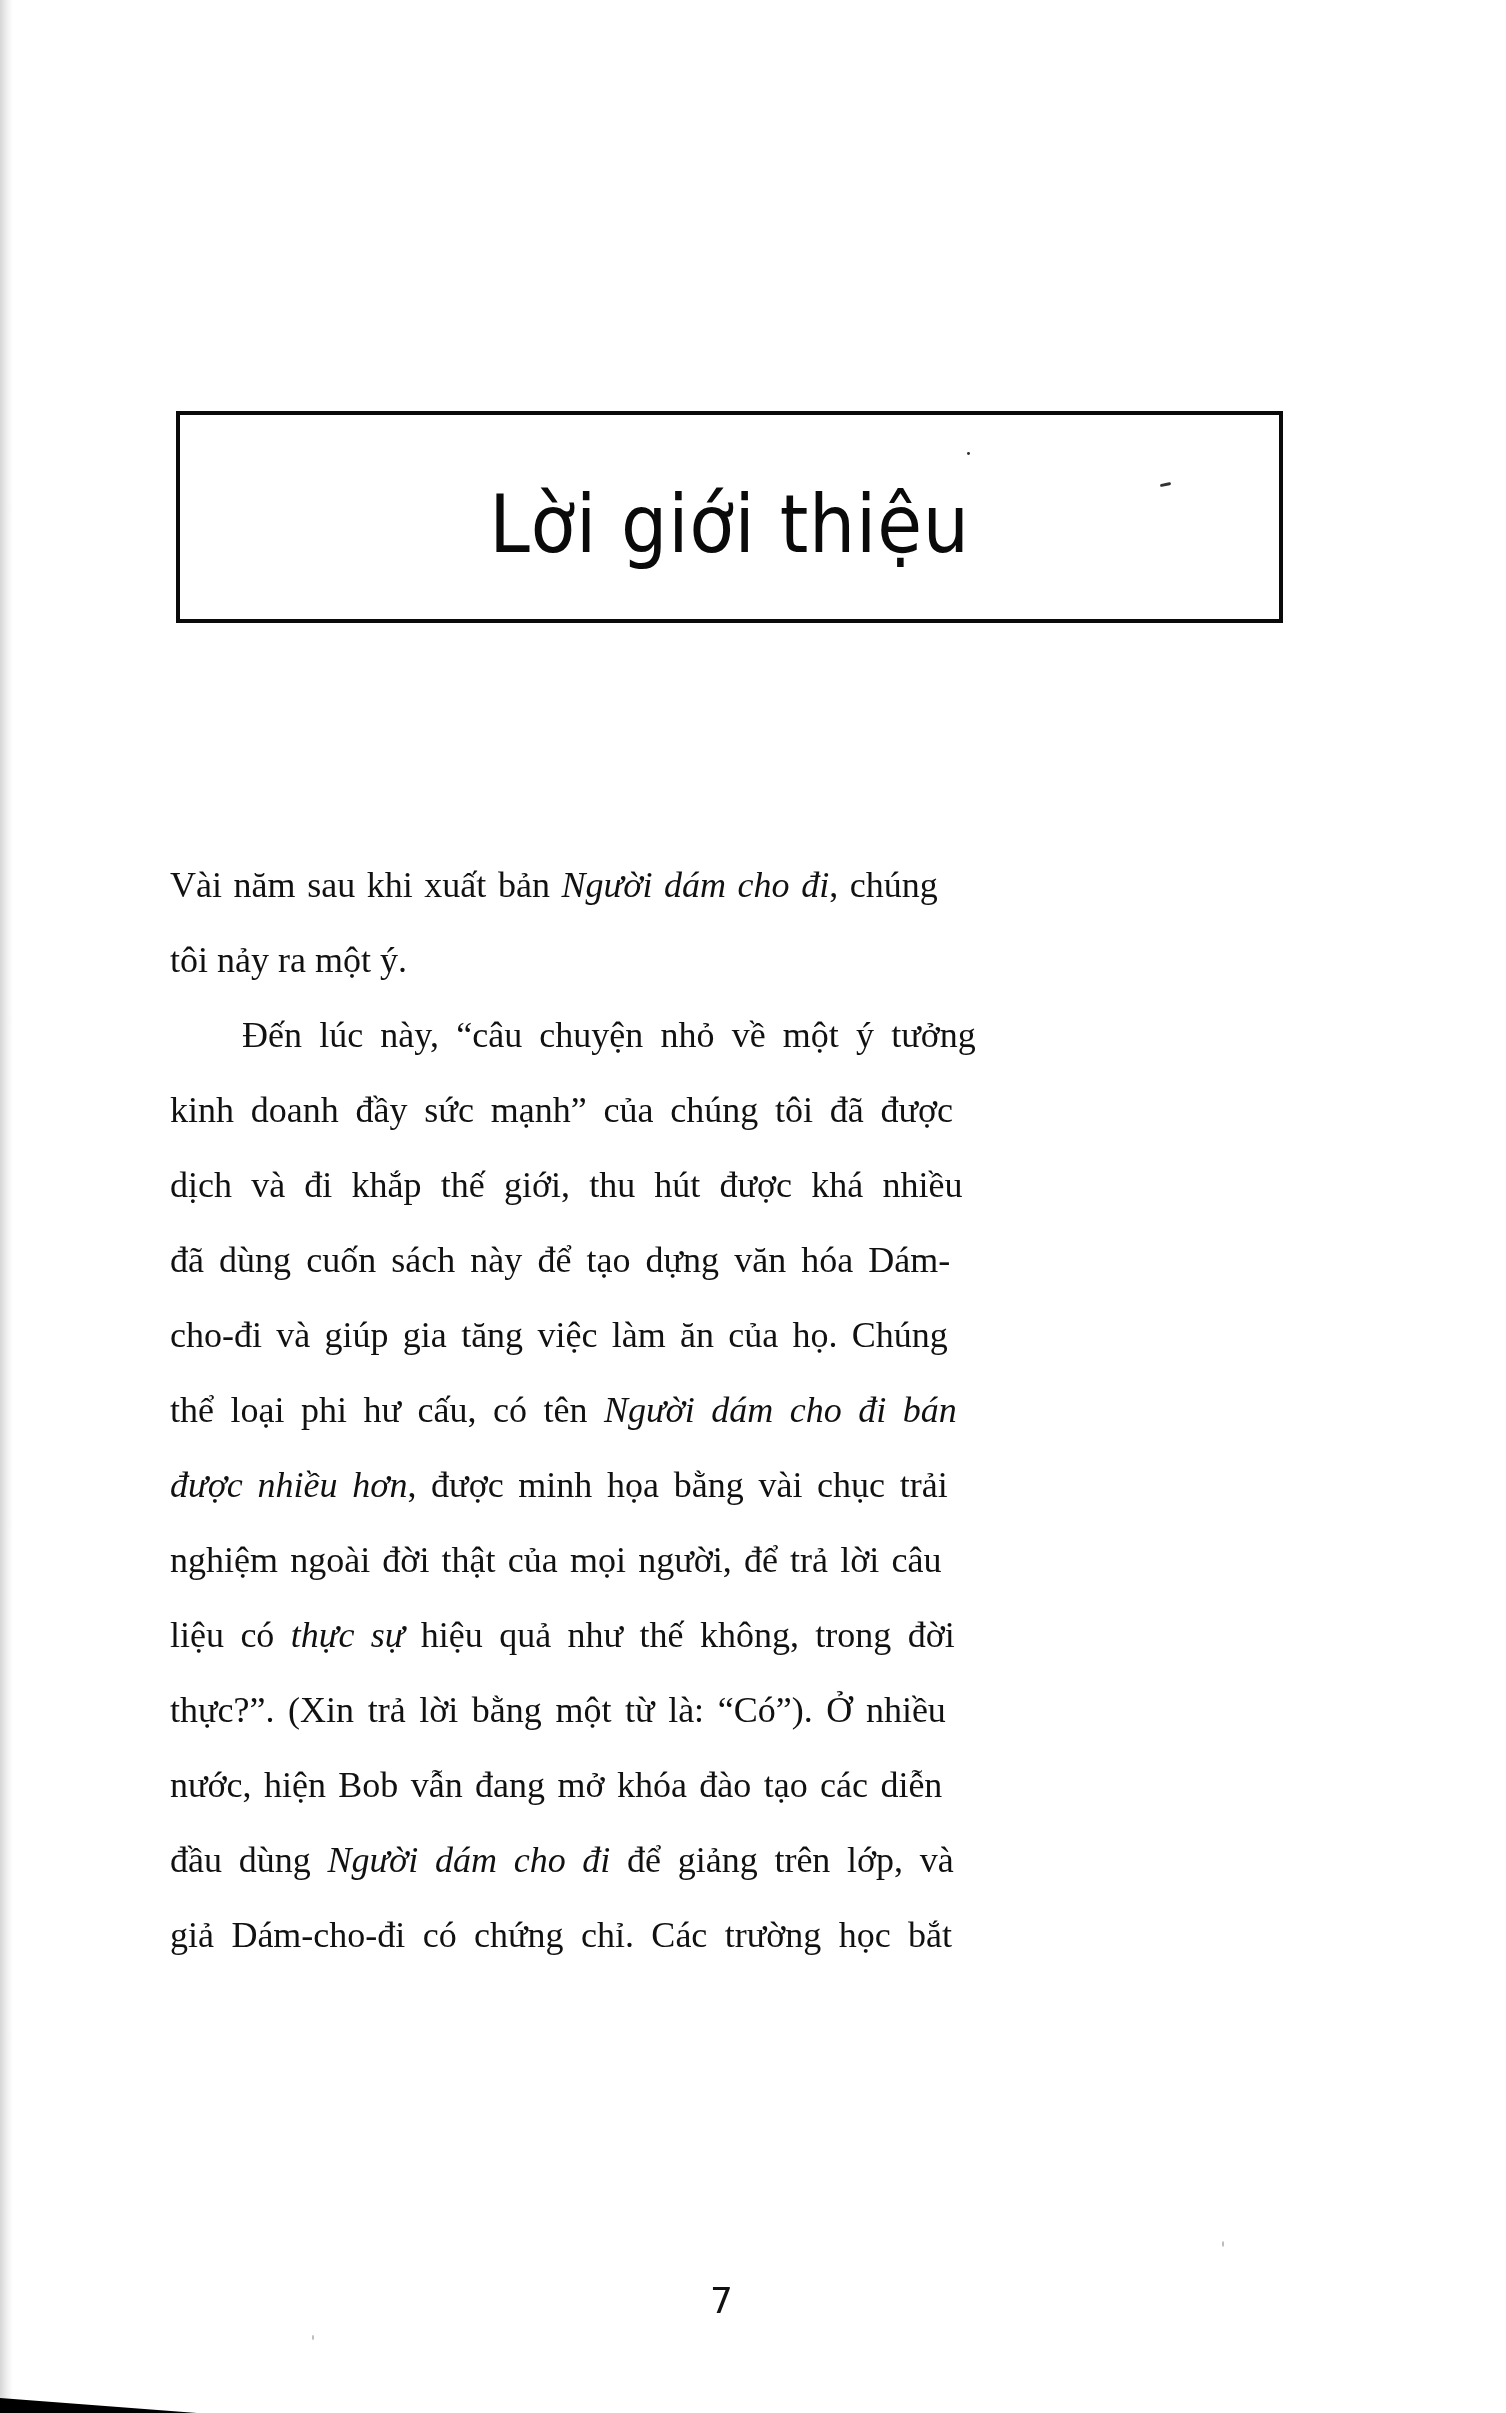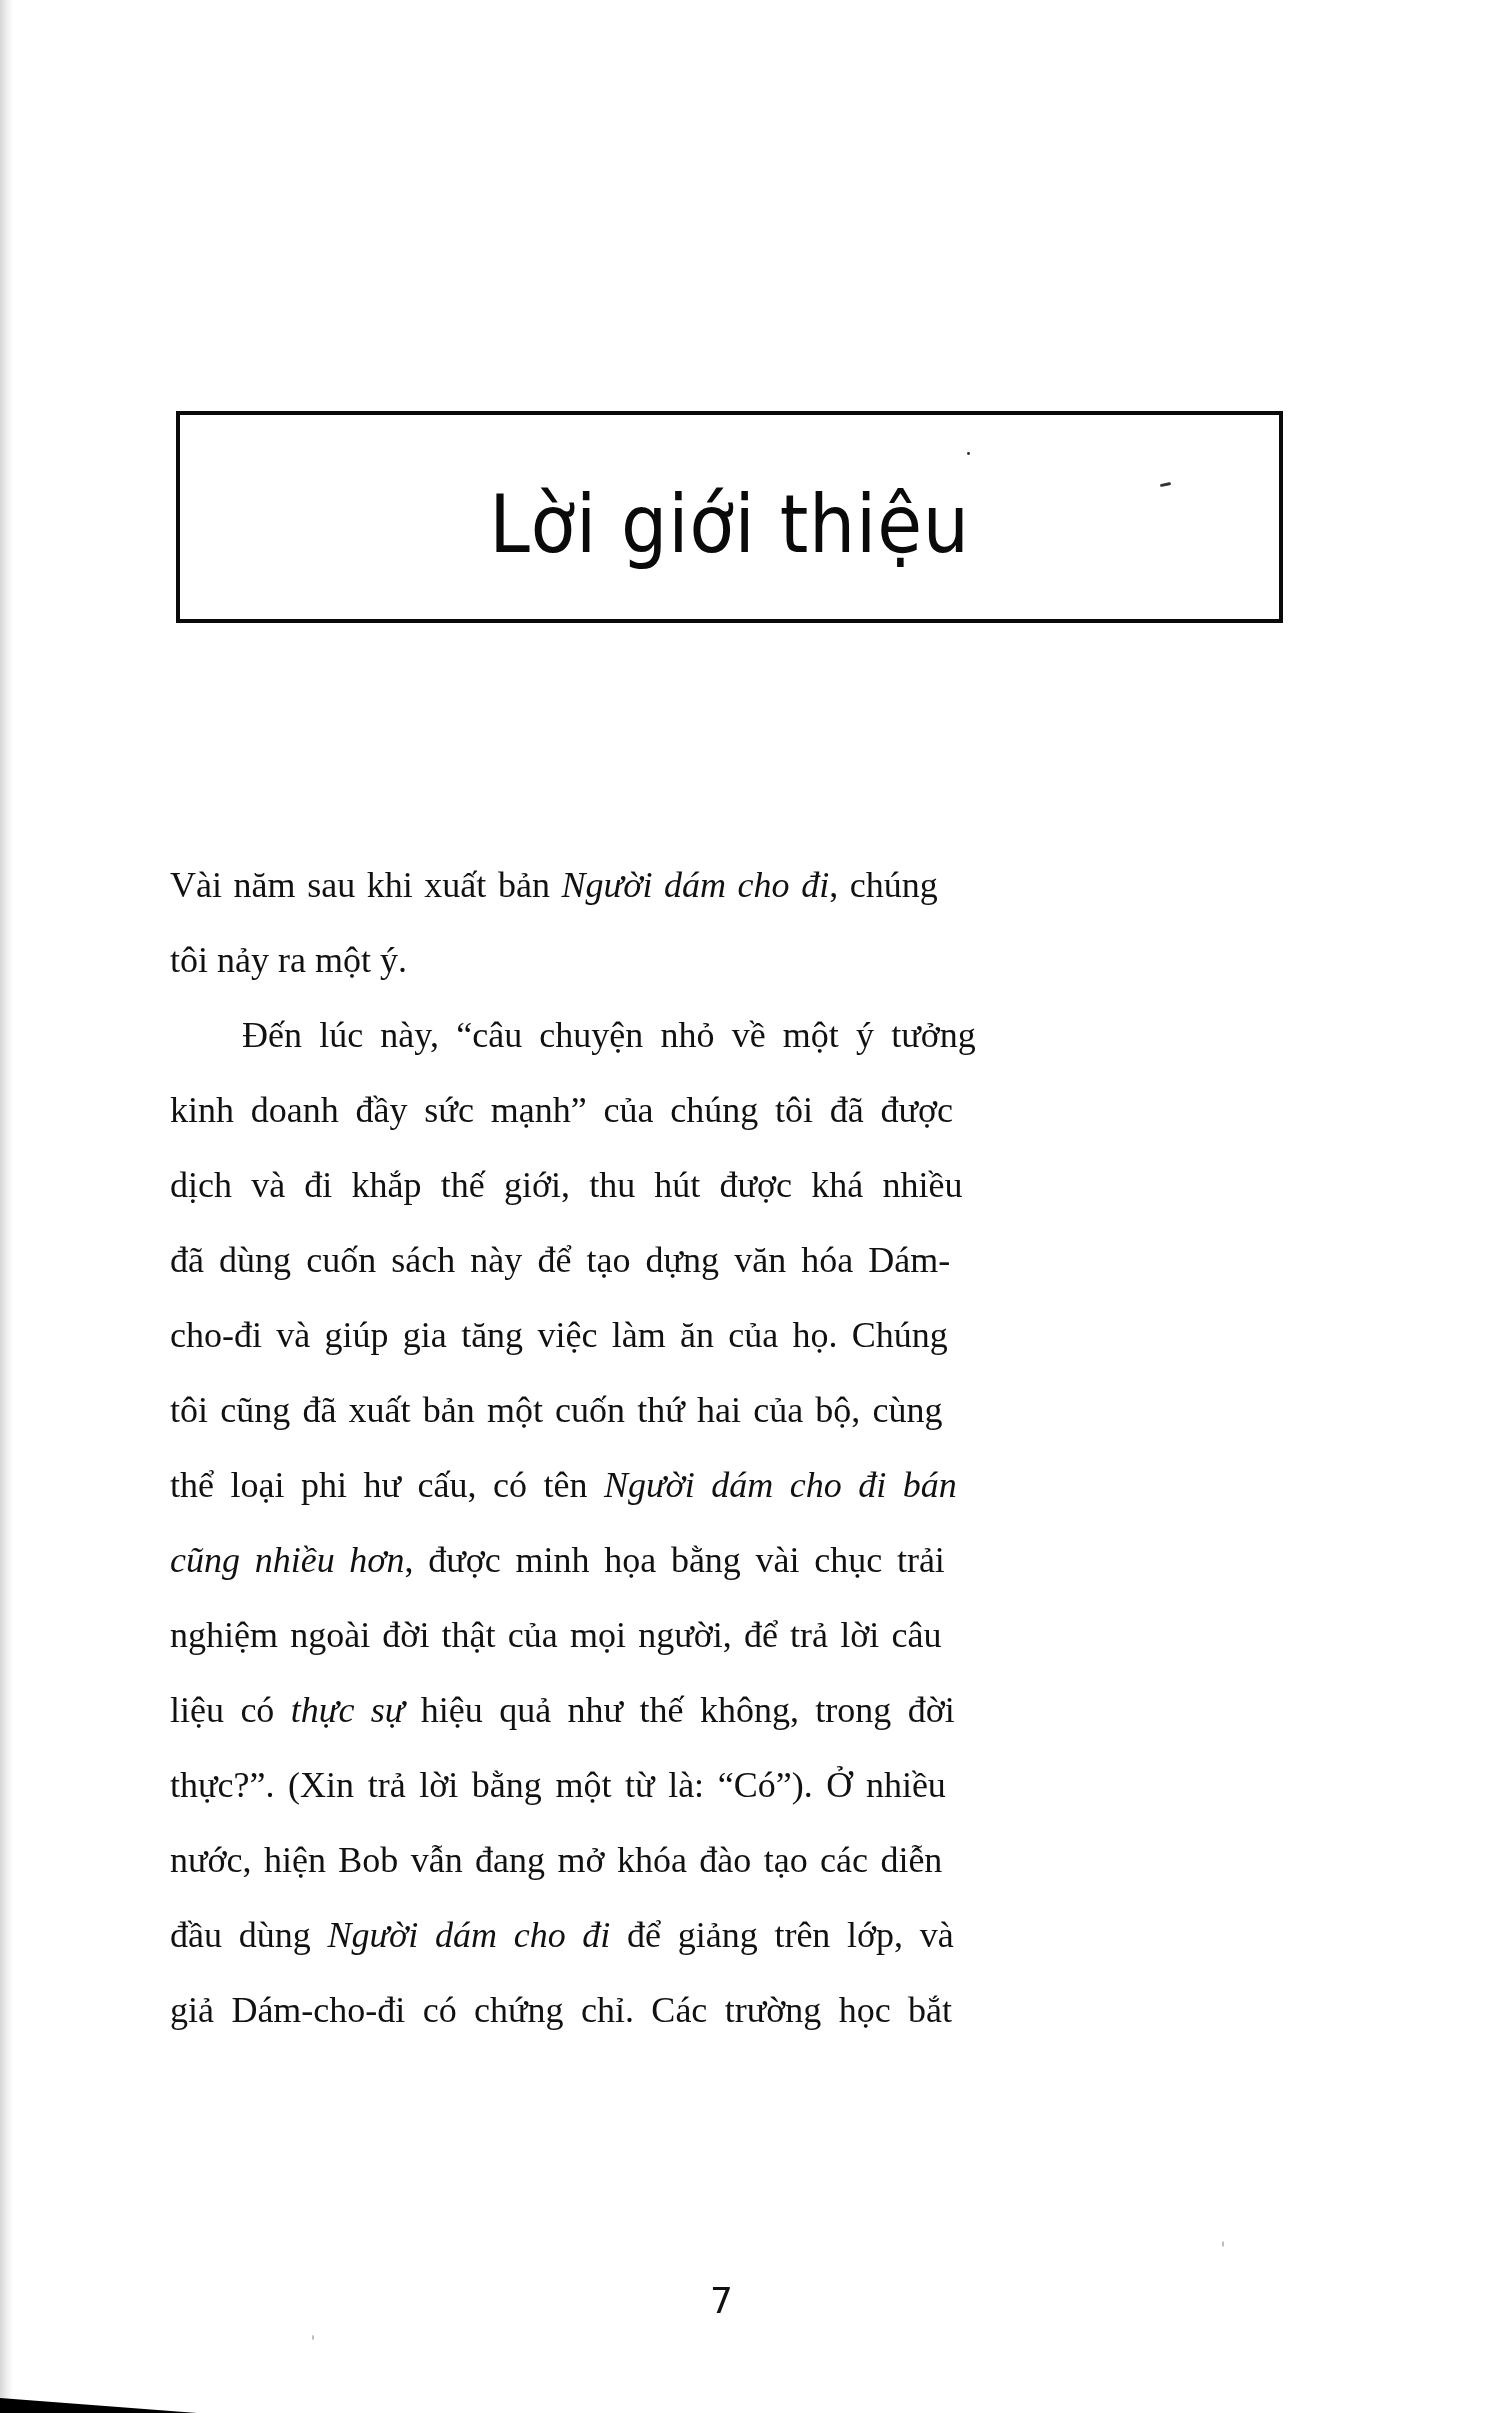--- a/index.html
+++ b/index.html
@@ -110,23 +110,22 @@
 <div class="speck" style="left:312px;top:2335px;width:1.9px;height:4.7px;background:#bbb;"></div>
 
 <div class="body-text" id="body-text">
     <div class="line" style="white-space: nowrap; text-align: left; text-align-last: left; word-spacing: 2.6px;"><span>Vài năm sau khi xuất bản </span><span class="it">Người dám cho đi</span><span>, chúng</span></div>
     <div class="line short"><span>tôi nảy ra một ý.</span></div>
     <div class="line indent" style="white-space: nowrap; text-align: left; text-align-last: left; word-spacing: 8.2px;"><span>Đến lúc này, “câu chuyện nhỏ về một ý tưởng</span></div>
     <div class="line" style="white-space: nowrap; text-align: left; text-align-last: left; word-spacing: 7.8px;"><span>kinh doanh đầy sức mạnh” của chúng tôi đã được</span></div>
     <div class="line" style="white-space: nowrap; text-align: left; text-align-last: left; word-spacing: 10.2px;"><span>dịch và đi khắp thế giới, thu hút được khá nhiều</span></div>
     <div class="line" style="white-space: nowrap; text-align: left; text-align-last: left; word-spacing: 6.1px;"><span>đã dùng cuốn sách này để tạo dựng văn hóa Dám-</span></div>
     <div class="line" style="white-space: nowrap; text-align: left; text-align-last: left; word-spacing: 5.3px;"><span>cho-đi và giúp gia tăng việc làm ăn của họ. Chúng</span></div>
-    <div class="line" style="white-space: nowrap; text-align: left; text-align-last: left; word-spacing: 3.2px;"><span>tôi cũng đã xuất bản một cuốn thứ hai của bộ, cùng</span></div>
     <div class="line" style="white-space: nowrap; text-align: left; text-align-last: left; word-spacing: 7.5px;"><span>thể loại phi hư cấu, có tên </span><span class="it">Người dám cho đi bán</span></div>
-    <div class="line" style="white-space: nowrap; text-align: left; text-align-last: left; word-spacing: 5.7px;"><span class="it">cũng nhiều hơn</span><span>, được minh họa bằng vài chục trải</span></div>
+    <div class="line" style="white-space: nowrap; text-align: left; text-align-last: left; word-spacing: 5.7px;"><span class="it">được nhiều hơn</span><span>, được minh họa bằng vài chục trải</span></div>
     <div class="line" style="white-space: nowrap; text-align: left; text-align-last: left; word-spacing: 3.2px;"><span>nghiệm ngoài đời thật của mọi người, để trả lời câu</span></div>
     <div class="line" style="white-space: nowrap; text-align: left; text-align-last: left; word-spacing: 7.4px;"><span>liệu có </span><span class="it">thực sự</span><span> hiệu quả như thế không, trong đời</span></div>
     <div class="line" style="white-space: nowrap; text-align: left; text-align-last: left; word-spacing: 4.6px;"><span>thực?”. (Xin trả lời bằng một từ là: “Có”). Ở nhiều</span></div>
     <div class="line" style="white-space: nowrap; text-align: left; text-align-last: left; word-spacing: 3.4px;"><span>nước, hiện Bob vẫn đang mở khóa đào tạo các diễn</span></div>
     <div class="line" style="white-space: nowrap; text-align: left; text-align-last: left; word-spacing: 7.7px;"><span>đầu dùng </span><span class="it">Người dám cho đi</span><span> để giảng trên lớp, và</span></div>
     <div class="line" style="white-space: nowrap; text-align: left; text-align-last: left; word-spacing: 8.4px;"><span>giả Dám-cho-đi có chứng chỉ. Các trường học bắt</span></div>
   </div>
 
 <div class="page-number">7</div>
 

